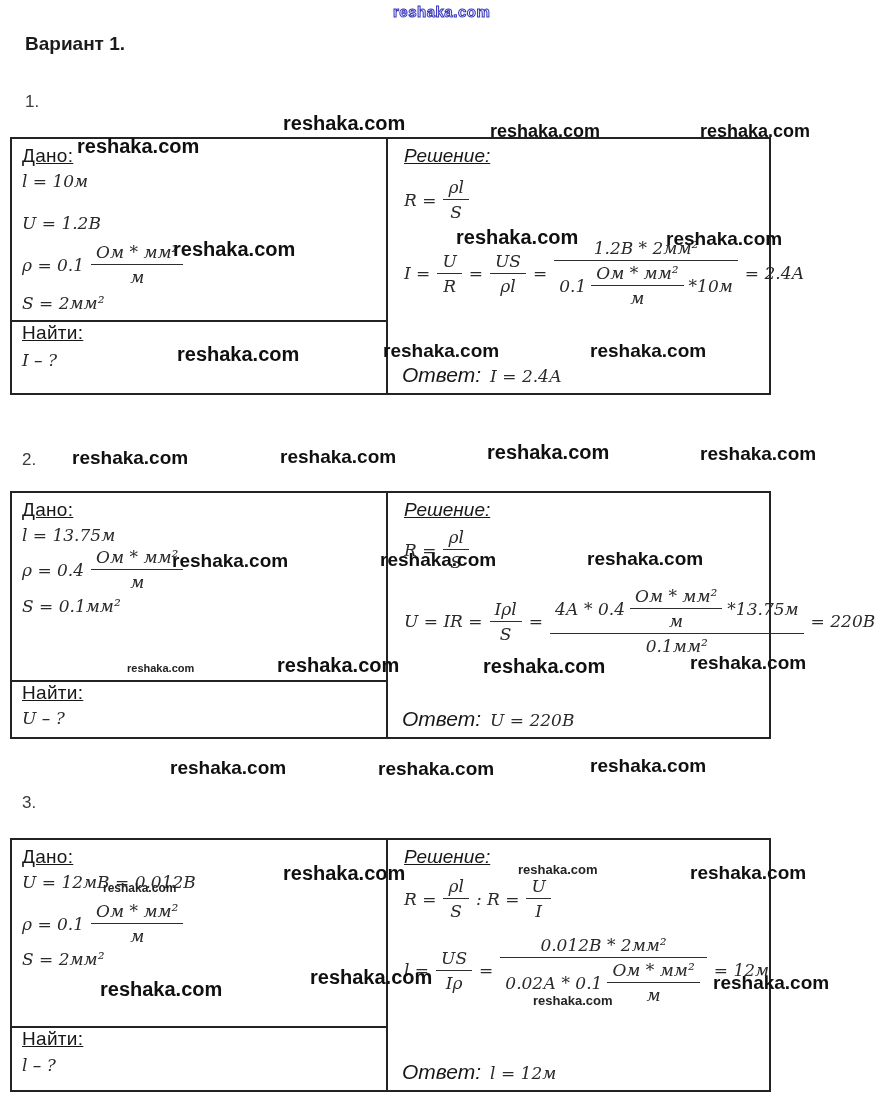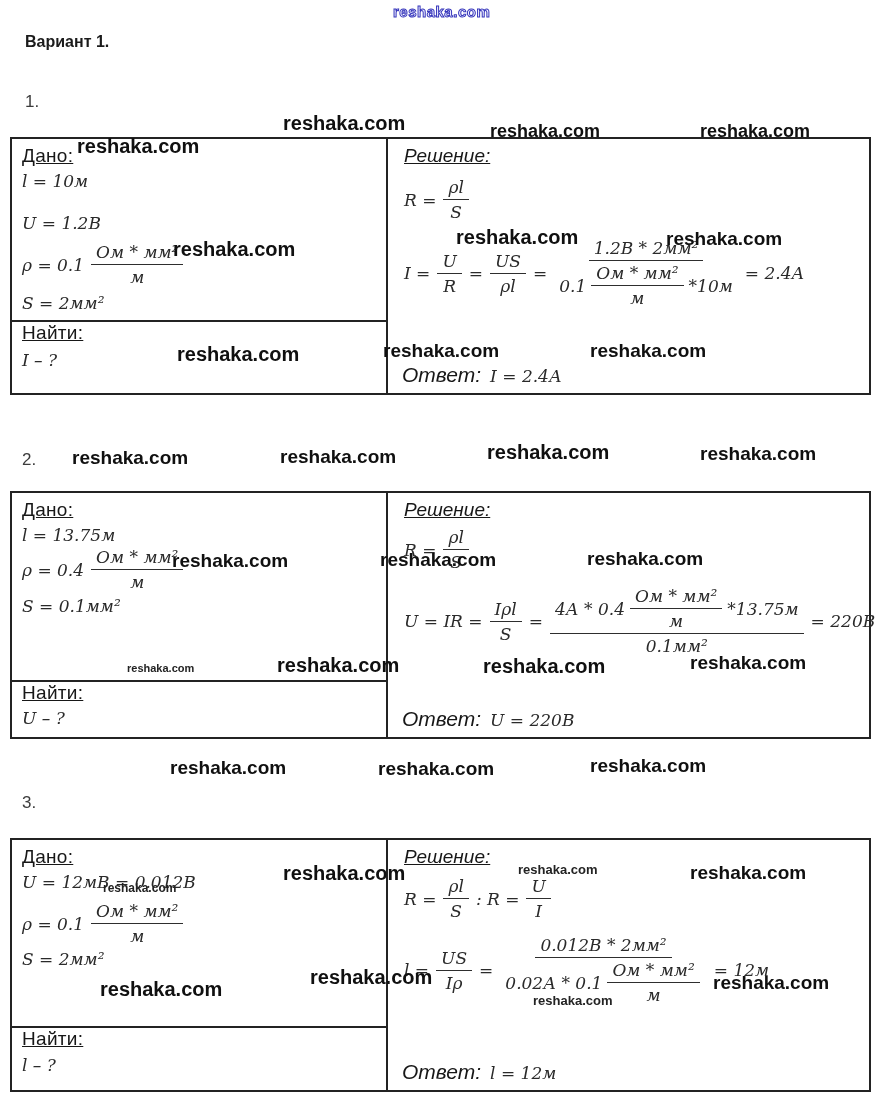--- a/index.html
+++ b/index.html
@@ -1,36 +1,36 @@
 <!DOCTYPE html>
 <html><head>
 <meta charset="utf-8">
 <style>
   * { margin:0; padding:0; box-sizing:border-box; }
   html,body { background:#fff; }
   .canvas { position:relative; width:885px; height:1109px; background:#fff; overflow:hidden;
             font-family:"Liberation Sans", sans-serif; color:#1b1b1b; }
 
-  .doc-title { position:absolute; left:25px; top:33px; font-size:16px; font-weight:bold; color:#1b1b1b; }
+  .doc-title { position:absolute; left:25px; top:33px; font-size:19px; font-weight:bold; color:#1b1b1b; }
   .prob-num  { position:absolute; font-size:17px; color:#3c3c3c; }
 
-  .tbl { position:absolute; left:10px; width:861px; border:2px solid #232323; background:transparent; }
+  .tbl { position:absolute; left:10px; width:761px; border:2px solid #232323; background:transparent; }
   .cell-given { position:absolute; left:0; top:0; width:376px; border-right:2px solid #232323;
                 border-bottom:2px solid #232323; padding:6px 6px 0 10px; }
   .cell-find  { position:absolute; left:0; bottom:0; width:376px; border-right:2px solid #232323;
                 padding:4px 6px 0 10px; }
   .cell-sol   { position:absolute; left:376px; top:0; right:0; bottom:0; padding:6px 4px 0 16px; }
 
   .lbl     { font-size:19px; color:#171717; text-decoration:underline; letter-spacing:.3px; }
   .sol-lbl { font-size:19px; font-style:italic; color:#171717; text-decoration:underline; }
   .ans-lbl { font-size:21px; font-style:italic; color:#171717; }
 
   .math  { font-family:"DejaVu Serif", serif; font-style:italic; font-size:17px; color:#2a2a2a; }
   .mline { display:flex; align-items:center; gap:5px; flex-wrap:nowrap; white-space:nowrap; }
-  .frac  { display:inline-flex; flex-direction:column; align-items:center; margin:0 2px; }
+  .frac  { display:inline-flex; flex-direction:column; margin:0 2px; }
   .fnum  { display:flex; align-items:center; justify-content:center; gap:3px;
            border-bottom:1.5px solid #2e2e2e; padding:0 5px 2px; }
   .fden  { display:flex; align-items:center; justify-content:center; gap:3px; padding:2px 5px 0; }
 
   .answer { position:absolute; left:14px; bottom:6px; display:flex; align-items:baseline; gap:9px; }
 
   .wm   { position:absolute; font-weight:bold; color:#101010; white-space:nowrap; line-height:1; }
   .wm20 { font-size:20px; } .wm19 { font-size:19px; } .wm18 { font-size:18px; }
   .wmsm { position:absolute; font-weight:700; color:#232323; white-space:nowrap; line-height:1; font-size:12px; }
   .wm-blue { position:absolute; left:393px; top:3px; font-size:15px; font-weight:bold; letter-spacing:.5px;

